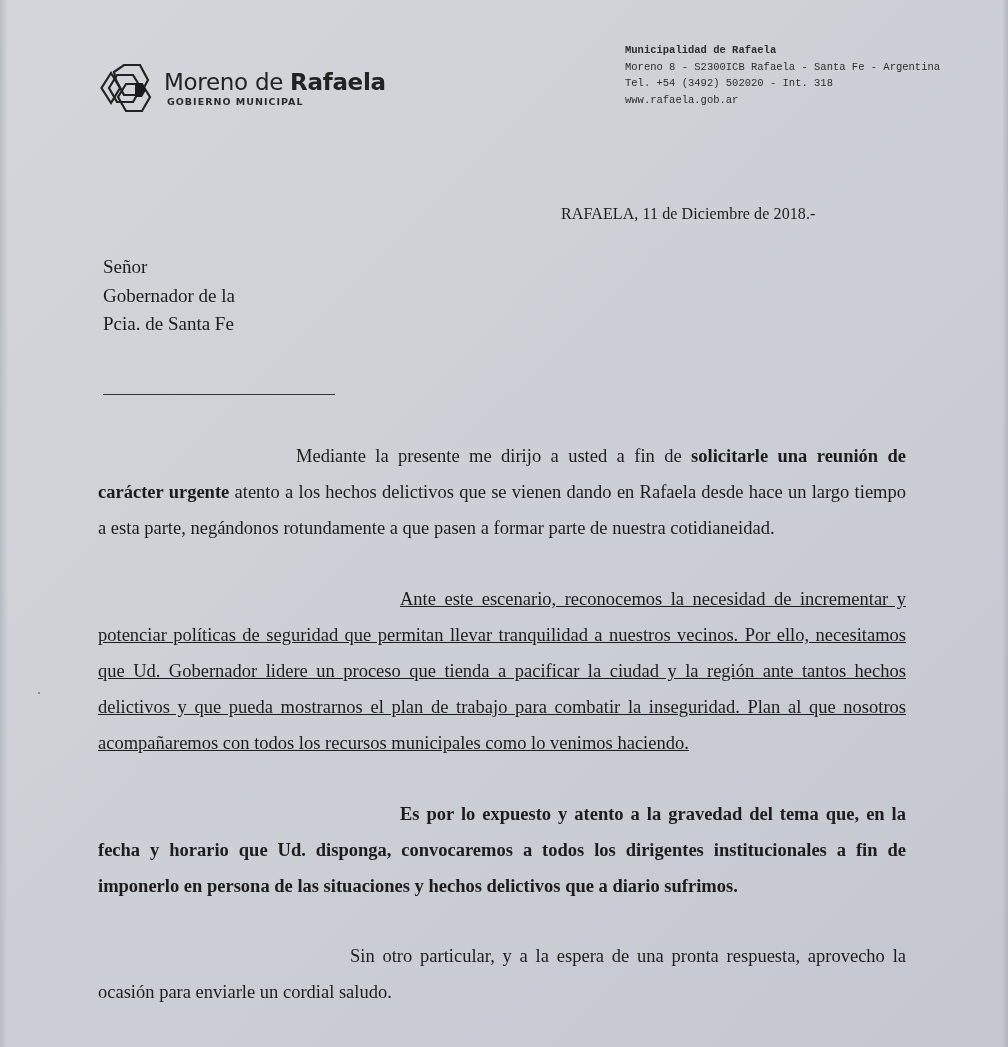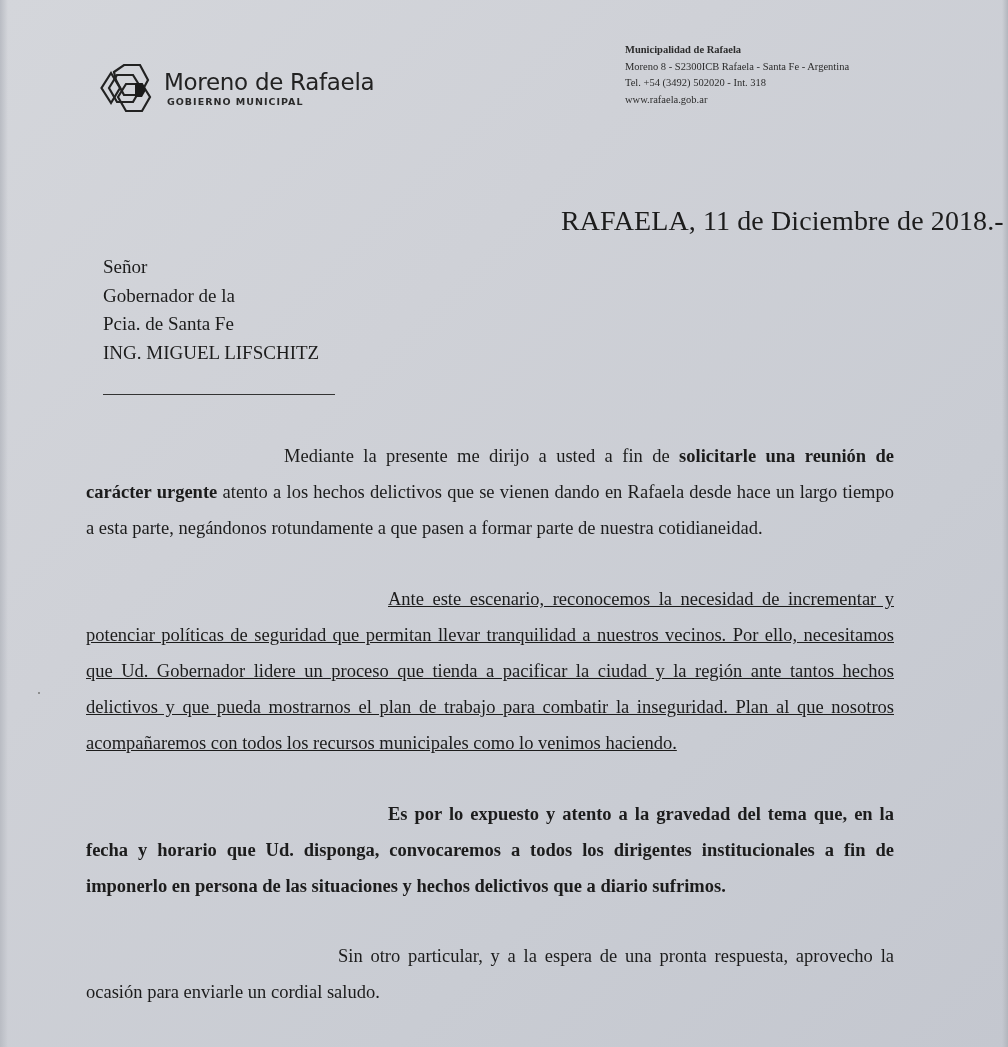--- a/index.html
+++ b/index.html
@@ -21,50 +21,50 @@
 
     
     .logo { position: absolute; left: 100px; top: 62px; display: flex; align-items: flex-start; }
     .logo-mark { width: 54px; height: 52px; }
     .logo-text { margin-left: 10px; margin-top: 8px; }
     .logo-name {
       font-family: "DejaVu Sans", sans-serif;
       font-size: 23px; line-height: 24px; color: #222;
       letter-spacing: -0.3px; white-space: nowrap;
     }
-    .logo-name b { font-weight: normal; }
+    .logo-name b { font-weight: bold; }
     .logo-sub {
       font-family: "DejaVu Sans", sans-serif; font-weight: bold;
       font-size: 9.5px; letter-spacing: 1px; color: #2a2a2a;
       margin-top: 2px; margin-left: 3px;
     }
 
     
     .header-info {
       position: absolute; left: 625px; top: 42px;
-      font-family: Liberation Serif, serif; font-size: 10.5px; line-height: 16.5px; color: #2c2c2c;
+      font-family: Liberation Mono, monospace; font-size: 10.5px; line-height: 16.5px; color: #2c2c2c;
     }
     .header-info .org { font-weight: bold; }
 
     
     .serif { font-family: "Liberation Serif", "DejaVu Serif", serif; color: #1c1c1c; }
     .date-line {
       position: absolute; left: 561px; top: 205px;
-      font-size: 28px; letter-spacing: 0.1px;
+      font-size: 16px; letter-spacing: 0.1px;
     }
     .recipient {
       position: absolute; left: 103px; top: 253px;
       font-size: 19px; line-height: 28.5px;
     }
     .sig-line {
       position: absolute; left: 103px; top: 394px; width: 232px; height: 0;
       border-top: 1.3px solid #333;
     }
     .para {
-      position: absolute; left: 86px; width: 808px;
+      position: absolute; left: 98px; width: 808px;
       font-size: 18.5px; line-height: 36px; text-align: justify;
       text-align-last: left;
     }
     .para .indent { display: inline-block; }
     .p1 { top: 438px; }
     .p1 .indent { width: 198px; }
     .p2 { top: 581px; text-decoration: underline; }
     .p2 .indent { width: 302px; }
     .p3 { top: 796px; }
     .p3 .indent { width: 302px; }
@@ -101,21 +101,20 @@
     <div>Tel. +54 (3492) 502020 - Int. 318</div>
     <div>www.rafaela.gob.ar</div>
   </div>
 
   <div class="date-line serif">RAFAELA, 11 de Diciembre de 2018.-</div>
 
   <div class="recipient serif">
     <div>Señor</div>
     <div>Gobernador de la</div>
     <div>Pcia. de Santa Fe</div>
-    <div>ING. MIGUEL LIFSCHITZ</div>
   </div>
   <div class="sig-line"></div>
 
   <div class="para p1 serif"><span class="indent"></span><span>Mediante la presente me dirijo a usted a fin de </span><b>solicitarle una reunión de carácter urgente</b><span> atento a los hechos delictivos que se vienen dando en Rafaela desde hace un largo tiempo a esta parte, negándonos rotundamente a que pasen a formar parte de nuestra cotidianeidad.</span></div>
 
   <div class="para p2 serif"><span class="indent"></span><span>Ante este escenario, reconocemos la necesidad de incrementar y potenciar políticas de seguridad que permitan llevar tranquilidad a nuestros vecinos. Por ello, necesitamos que Ud. Gobernador lidere un proceso que tienda a pacificar la ciudad y la región ante tantos hechos delictivos y que pueda mostrarnos el plan de trabajo para combatir la inseguridad. Plan al que nosotros acompañaremos con todos los recursos municipales como lo venimos haciendo.</span></div>
 
   <div class="para p4 serif"><span class="indent"></span><span>Sin otro particular, y a la espera de una pronta respuesta, aprovecho la ocasión para enviarle un cordial saludo.</span></div>
 
   <div class="para p3 serif"><span class="indent"></span><b>Es por lo expuesto y atento a la gravedad del tema que, en la fecha y horario que Ud. disponga, convocaremos a todos los dirigentes institucionales a fin de imponerlo en persona de las situaciones y hechos delictivos que a diario sufrimos.</b></div>

